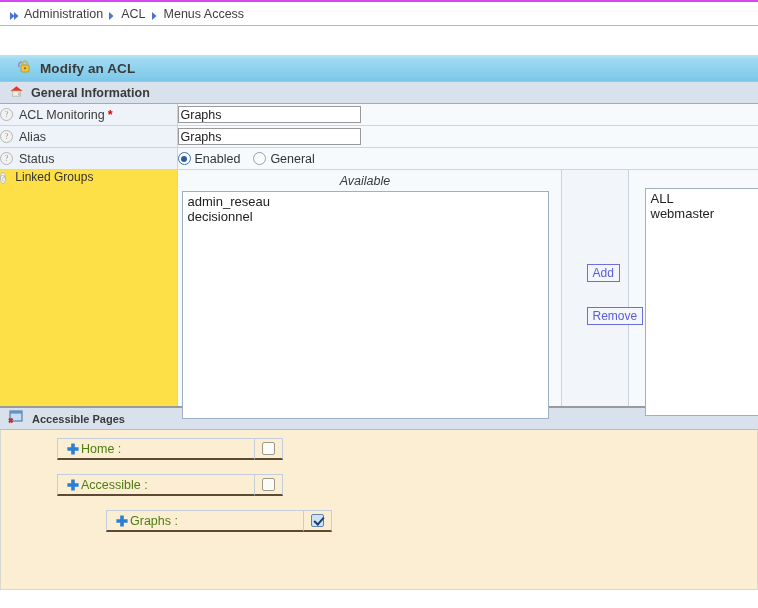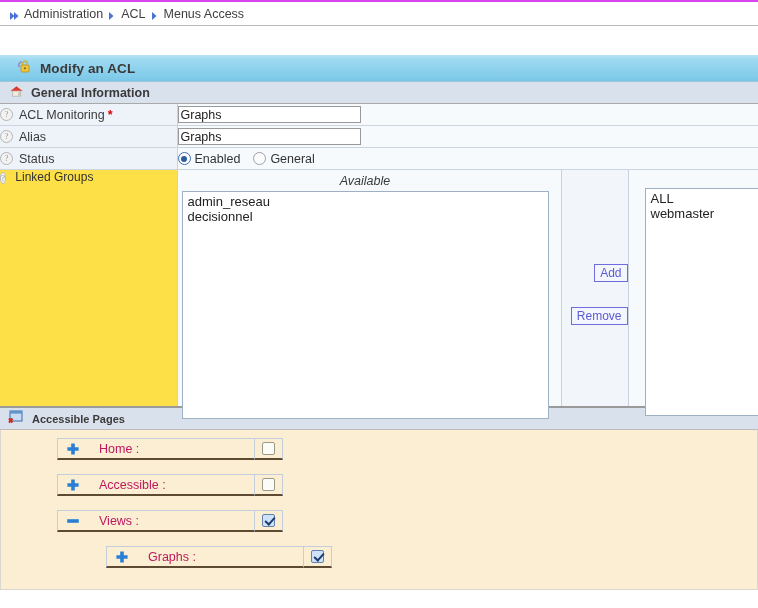--- a/index.html
+++ b/index.html
@@ -177,21 +177,21 @@
     height: 228px;
     margin-top: 18px;
   }
   .col-btns {
     width: 68px;
     border-left: 1px solid #c8d2e0;
     border-right: 1px solid #c8d2e0;
     background: #f2f6fb;
     display: flex;
     flex-direction: column;
-    align-items: flex-end;
+    align-items: flex-start;
     padding-top: 94px;
     gap: 25px;
     padding-left: 25px;
   }
   .xbtn {
     font-family: "Liberation Sans", sans-serif;
     font-size: 12px;
     color: #5b5bd6;
     background: #f4f6fd;
     border: 1px solid #6d6de0;
@@ -233,22 +233,22 @@
     align-items: center;
     height: 22px;
     width: 198px;
     border: 1px solid #c3cddb;
     border-bottom: 2px solid #5d4a33;
     padding-left: 8px;
     background: transparent;
   }
   .menu-box .mlabel {
     font-size: 12.5px;
-    color: #be185d;
-    margin-left: 19px;
+    color: #4d7c0f;
+    margin-left: 1px;
     white-space: nowrap;
   }
   .cb-box {
     width: 28px; height: 22px;
     border: 1px solid #c3cddb;
     border-left: none;
     border-bottom: 2px solid #5d4a33;
     display: flex; align-items: center; justify-content: center;
     background: transparent;
   }
@@ -439,33 +439,20 @@
               <path d="M5.2 1.4 h3.6 v3.8 h3.8 v3.6 h-3.8 v3.8 h-3.6 v-3.8 h-3.8 v-3.6 h3.8 z" fill="#2a7fd4"></path>
             </svg>
         </span>
         <span class="mlabel">Accessible :</span>
       </div>
       <div class="cb-box">
         <span class="cbx"></span>
       </div>
     </div>
 
-    <div class="menu-row indent1">
-      <div class="menu-box">
-        <span class="pm">
-          <svg width="14" height="14" viewBox="0 0 14 14">
-              <rect x="1.2" y="5.2" width="11.6" height="3.6" fill="#2a7fd4"></rect>
-            </svg>
-        </span>
-        <span class="mlabel">Views :</span>
-      </div>
-      <div class="cb-box">
-        <span class="cbx on"></span>
-      </div>
-    </div>
 
     <div class="menu-row indent2">
       <div class="menu-box">
         <span class="pm">
           <svg width="14" height="14" viewBox="0 0 14 14">
               <path d="M5.2 1.4 h3.6 v3.8 h3.8 v3.6 h-3.8 v3.8 h-3.6 v-3.8 h-3.8 v-3.6 h3.8 z" fill="#2a7fd4"></path>
             </svg>
         </span>
         <span class="mlabel">Graphs :</span>
       </div>

